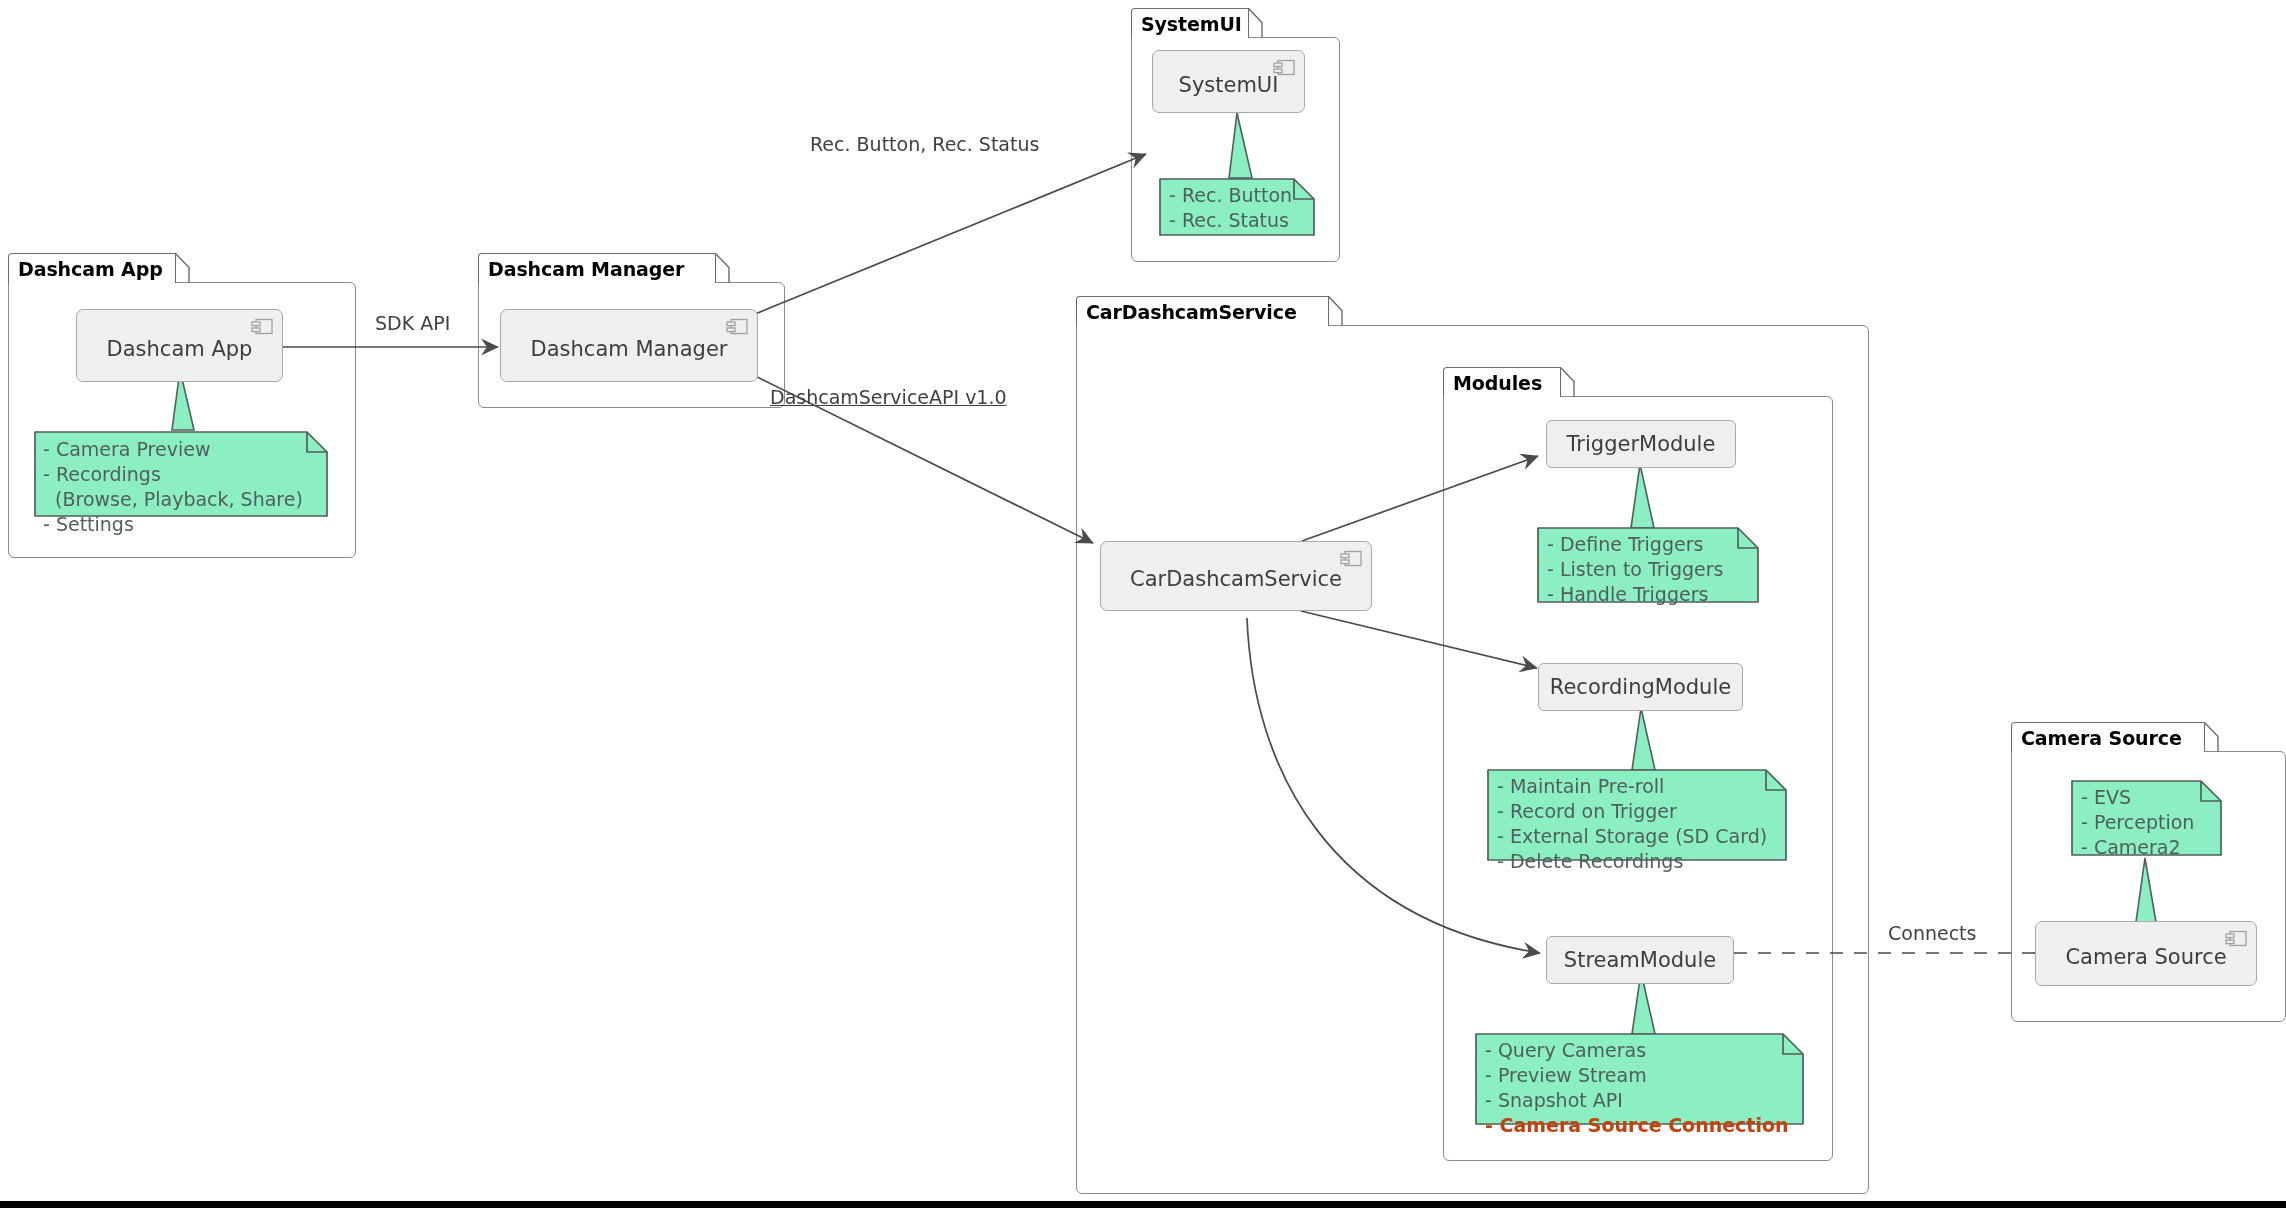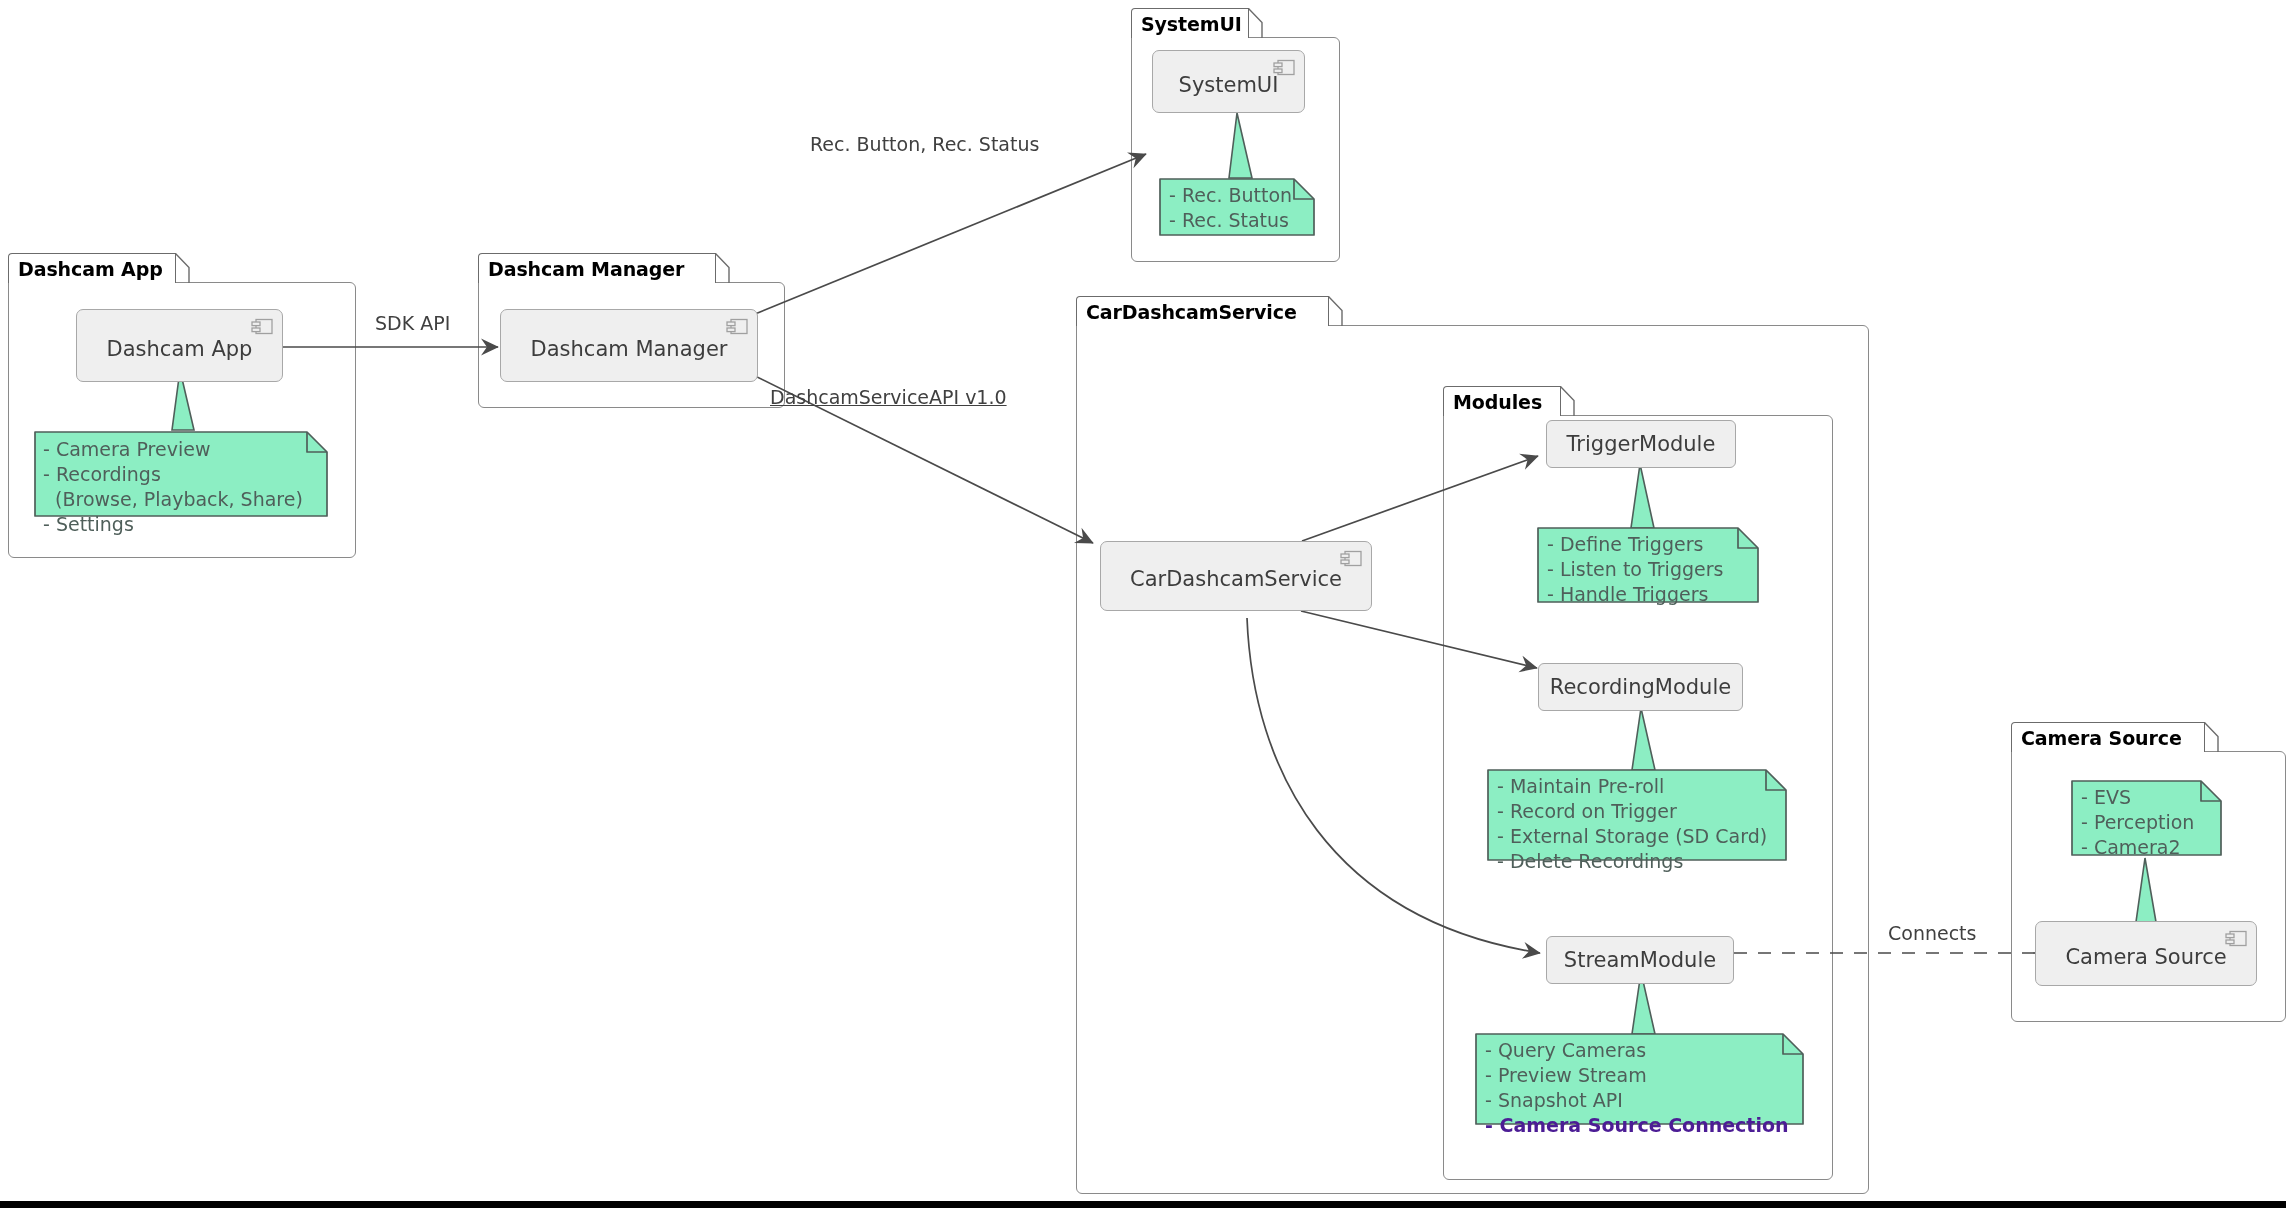--- a/index.html
+++ b/index.html
@@ -111,21 +111,21 @@
   .note-shape { position: absolute; left: 0; top: 0; }
   .note-text {
     position: relative;
     z-index: 2;
     padding: 9px 14px 8px 12px;
     font-size: 19px;
     line-height: 1.32;
     color: #4f5f5a;
     white-space: pre;
   }
-  .note-text b { color: #4c1d95; }
+  .note-text b { color: #c2410c; }
   
   .edge-layer {
     position: absolute;
     left: 0; top: 0;
     width: 2286px;
     height: 1208px;
     z-index: 4;
     pointer-events: none;
   }
   .edge-label {
@@ -303,21 +303,21 @@
 
   <div class="component" style="left:1100px; top:541px; width:272px; height:70px;">
     <span class="comp-label">CarDashcamService</span>
     <svg class="comp-icon" viewBox="0 0 22 17">
       <rect x="5" y="1.5" width="16" height="14" fill="none" stroke="#a0a0a0" stroke-width="1.3"></rect>
       <rect x="1" y="4" width="8" height="3.6" fill="#efefef" stroke="#a0a0a0" stroke-width="1.3"></rect>
       <rect x="1" y="10" width="8" height="3.6" fill="#efefef" stroke="#a0a0a0" stroke-width="1.3"></rect>
     </svg>
   </div>
 
-  <div class="pkg" style="left:1443px; top:386px; width:390px; height:794px;padding-left:48px;">
+  <div class="pkg" style="left:1443px; top:367px; width:390px; height:794px;padding-left:48px;">
     <div class="pkg-tab" style="width:118px;">
       <span class="pkg-name">Modules</span>
     </div>
     <div class="pkg-tab-slant" style="left:117px;">
       <svg width="18" height="31" viewBox="0 0 18 31">
         <path d="M0.5,0.5 L14,14.5 L14,30.5" fill="none" stroke="#6b6b6b" stroke-width="1.4"></path>
       </svg>
     </div>
     <div class="pkg-body" style="top:29px; width:390px; height:765px;"></div>
   </div>

